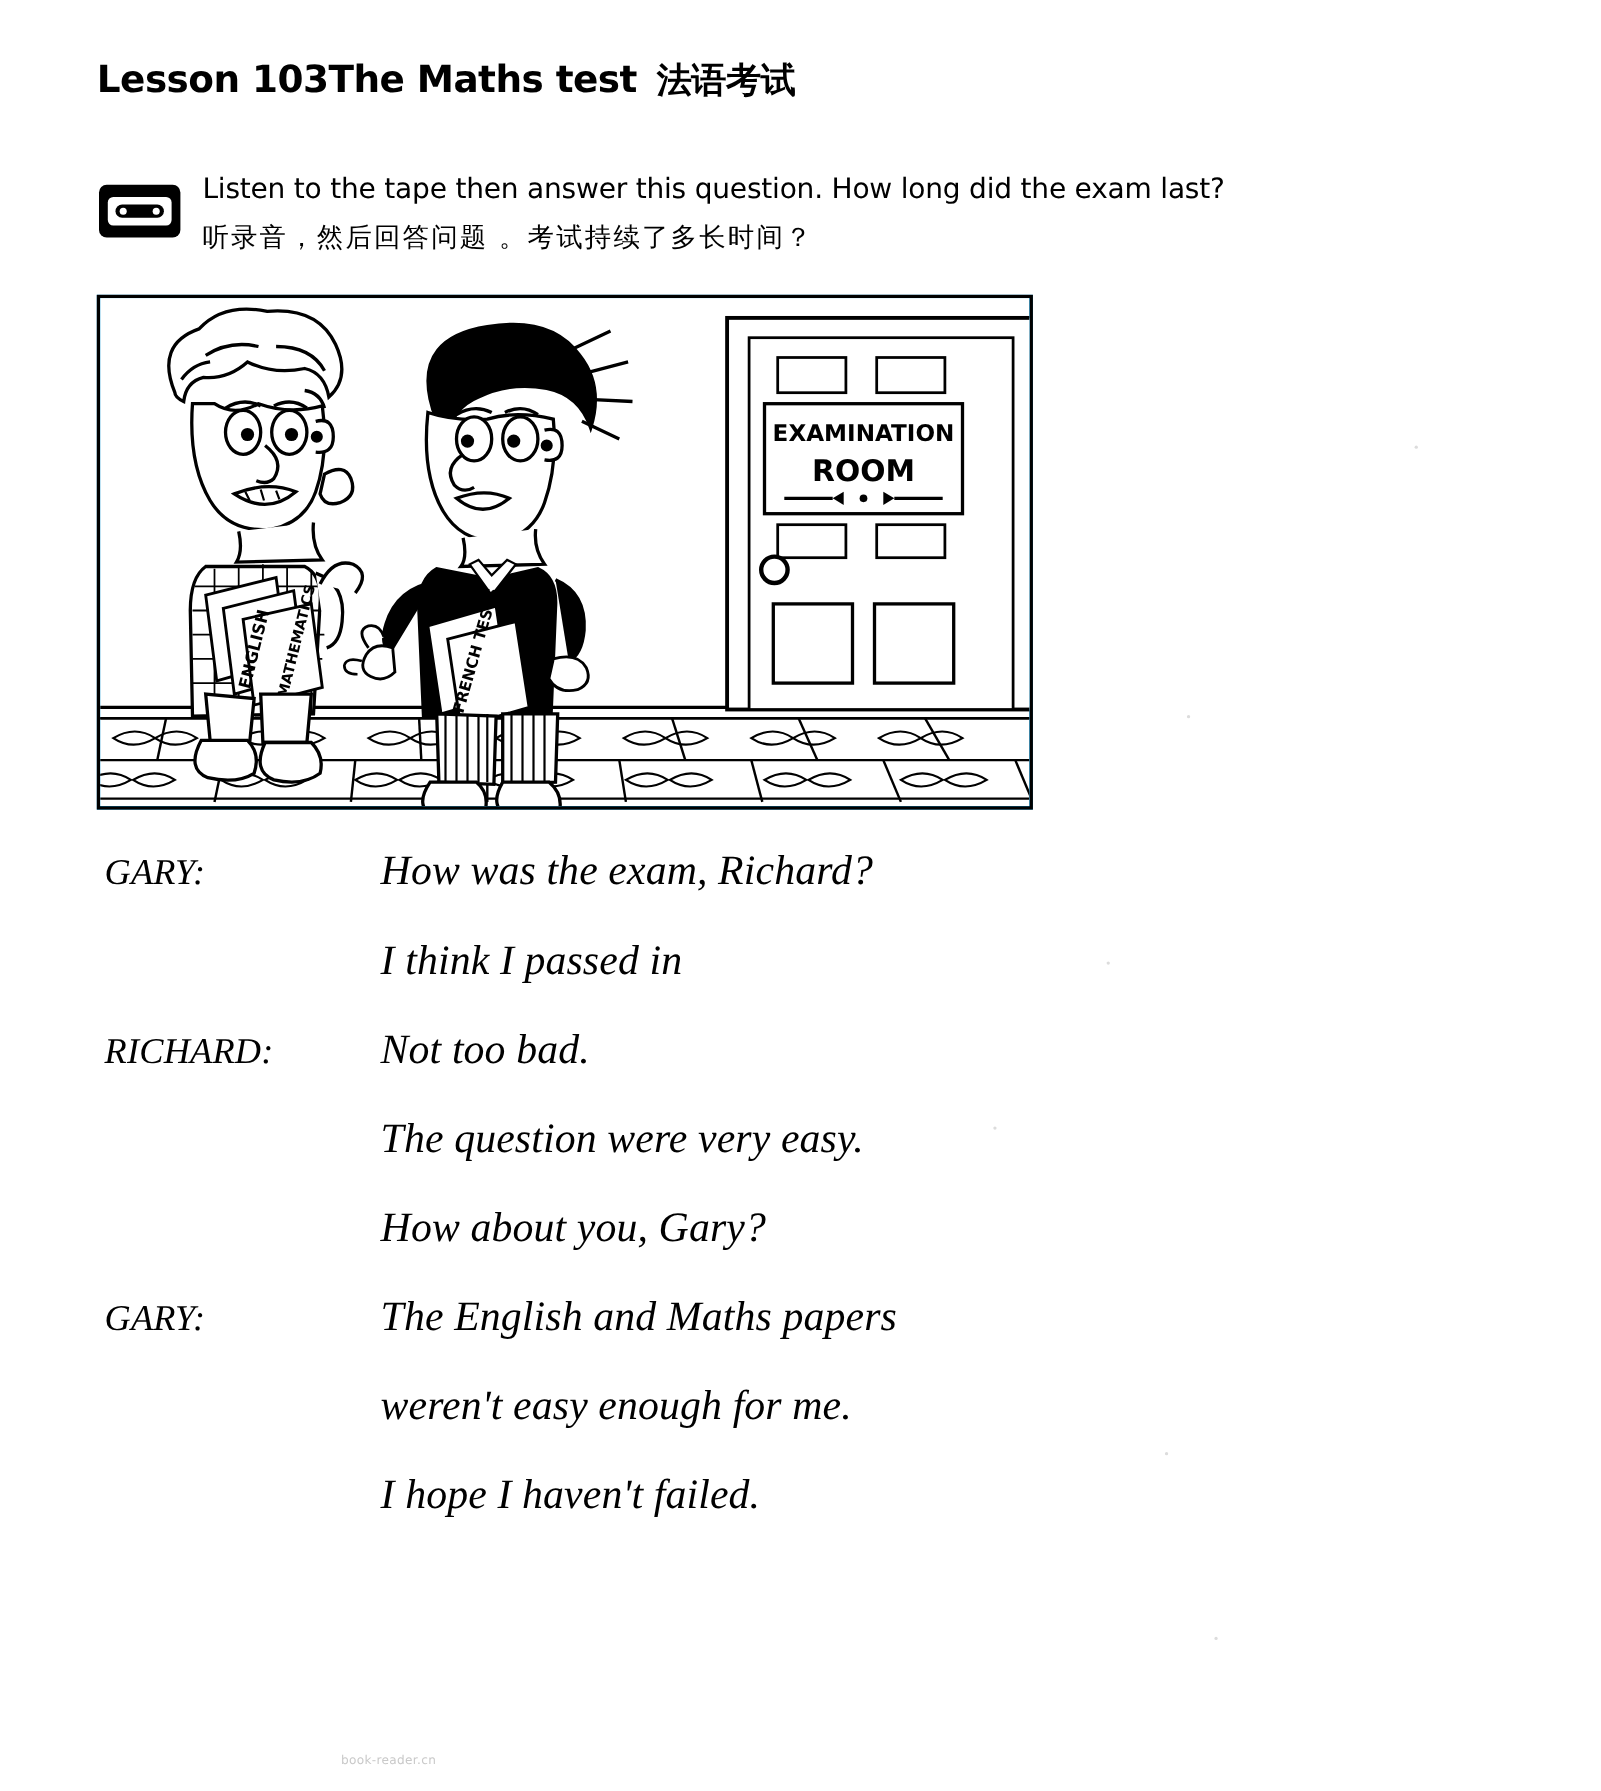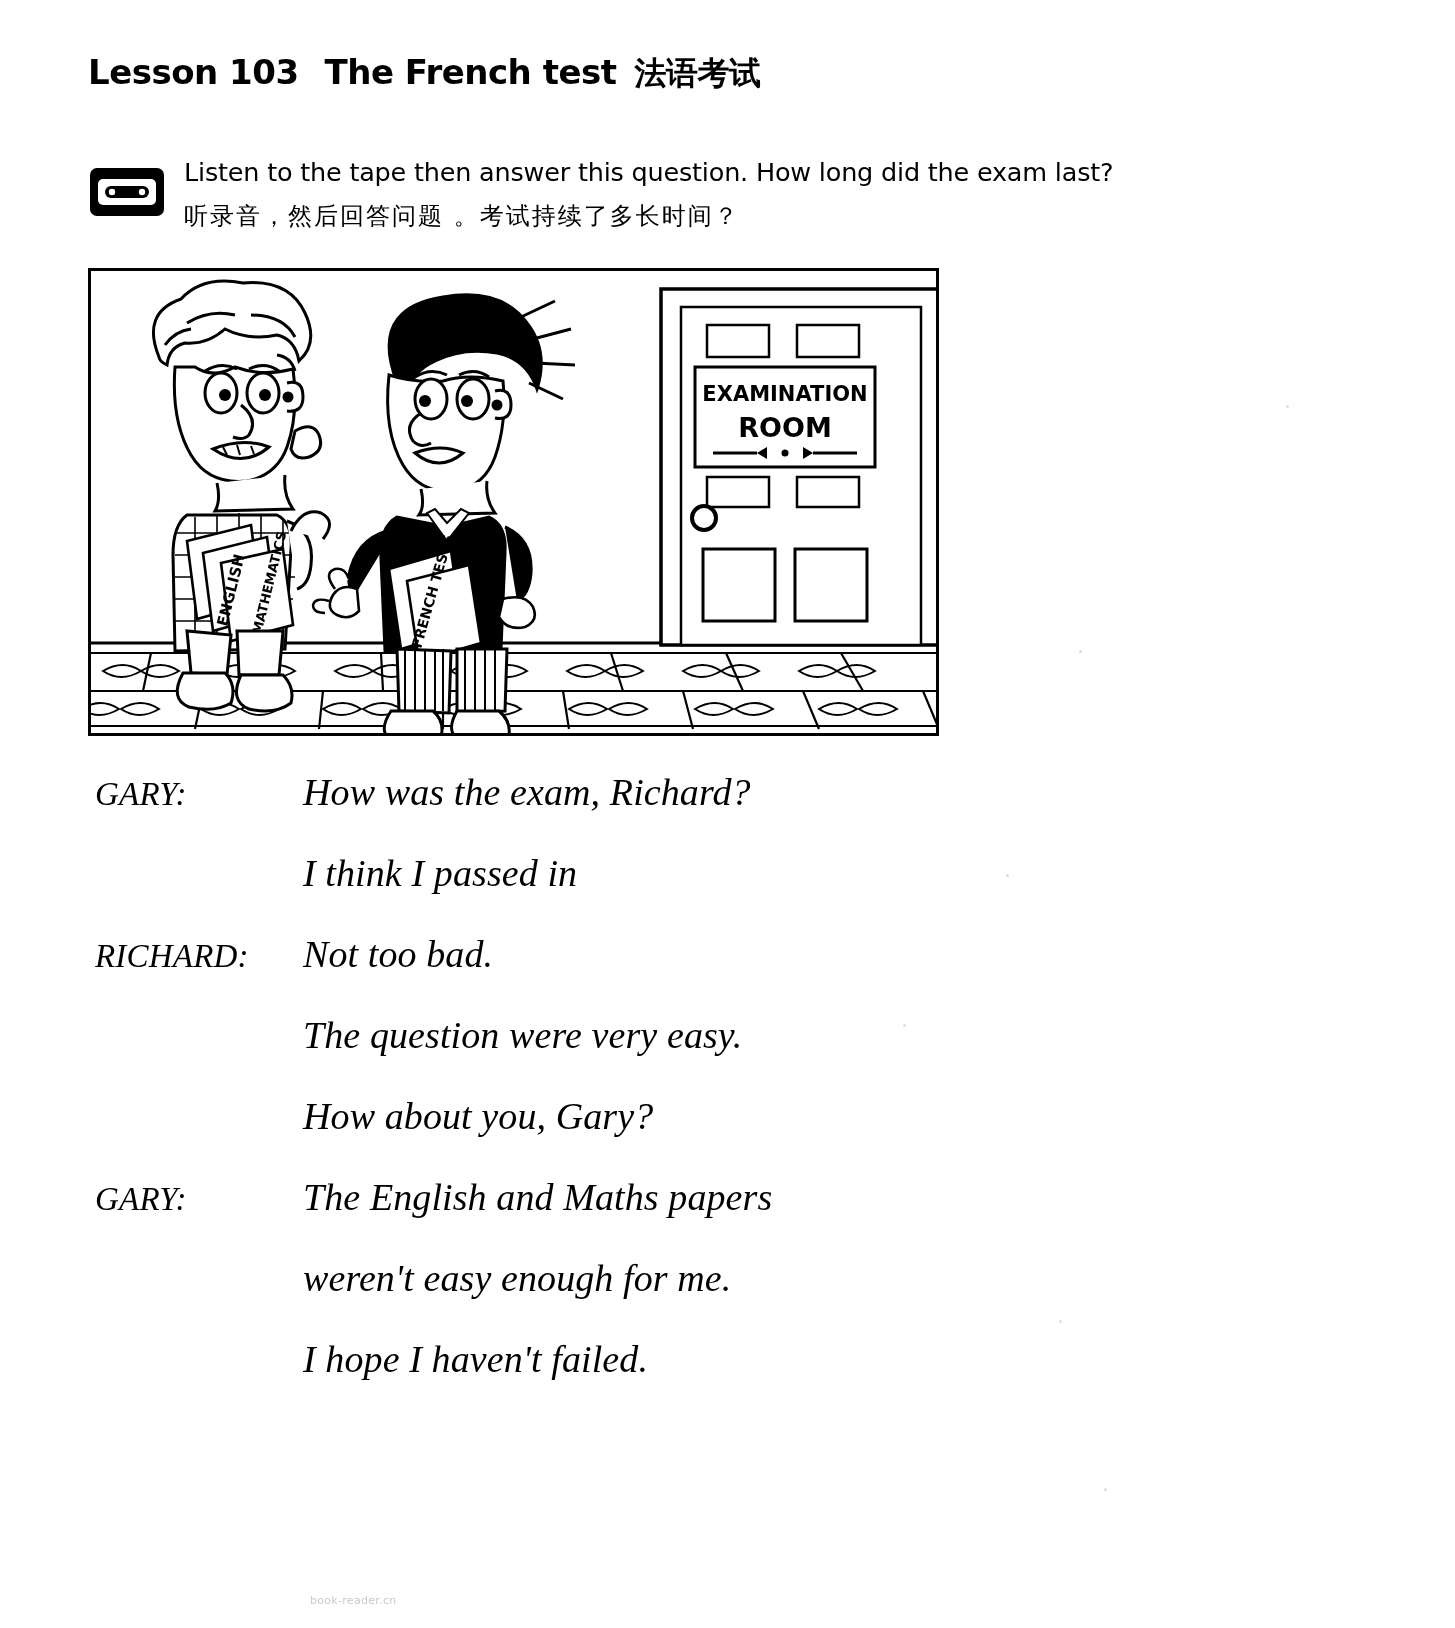--- a/index.html
+++ b/index.html
@@ -21,21 +21,20 @@
     position: absolute;
     left: 88px;
     top: 52px;
     font-family: "DejaVu Sans", sans-serif;
     font-weight: bold;
     font-size: 34px;
     letter-spacing: -0.5px;
     white-space: nowrap;
   }
   .lesson-header .lesson-no {
-    margin-right: 26px;
   }
   .lesson-header .lesson-title-en {
     margin-right: 18px;
   }
   .lesson-header .lesson-title-zh {
     font-size: 32px;
     font-weight: bold;
     margin-top: 40px;
   }
 
@@ -96,20 +95,21 @@
     width: 208px;
     flex: 0 0 208px;
     font-size: 33px;
     letter-spacing: 0.2px;
     white-space: nowrap;
   }
   .utterance {
     font-size: 38px;
     letter-spacing: 0.1px;
     white-space: nowrap;
+    margin-left: 43px;
   }
 
   
   .footer-watermark {
     position: absolute;
     left: 310px;
     top: 1594px;
     font-family: "DejaVu Sans", sans-serif;
     font-size: 11px;
     color: #c9c9c9;
@@ -121,21 +121,21 @@
   .speckle {
     position: absolute;
     background: #dcdcdc;
     border-radius: 50%;
   }
 </style>
 </head>
 <body>
 
 <div class="lesson-header">
-  <span class="lesson-no">Lesson 103</span><span class="lesson-title-en">The French test</span><span class="lesson-title-zh">法语考试</span>
+  <span class="lesson-no">Lesson 103</span><span class="lesson-title-en">The Maths test</span><span class="lesson-title-zh">法语考试</span>
 </div>
 
 <div class="instruction-block">
   <span class="cassette-icon">
     <svg width="78" height="52" viewBox="0 0 78 52">
       <rect x="2" y="2" width="74" height="48" rx="7" ry="7" fill="#000"></rect>
       <rect x="10" y="13" width="58" height="26" rx="5" ry="5" fill="#fff"></rect>
       <rect x="17" y="20" width="44" height="12" rx="6" ry="6" fill="#000"></rect>
       <circle cx="24" cy="26" r="3.2" fill="#fff"></circle>
       <circle cx="54" cy="26" r="3.2" fill="#fff"></circle>

